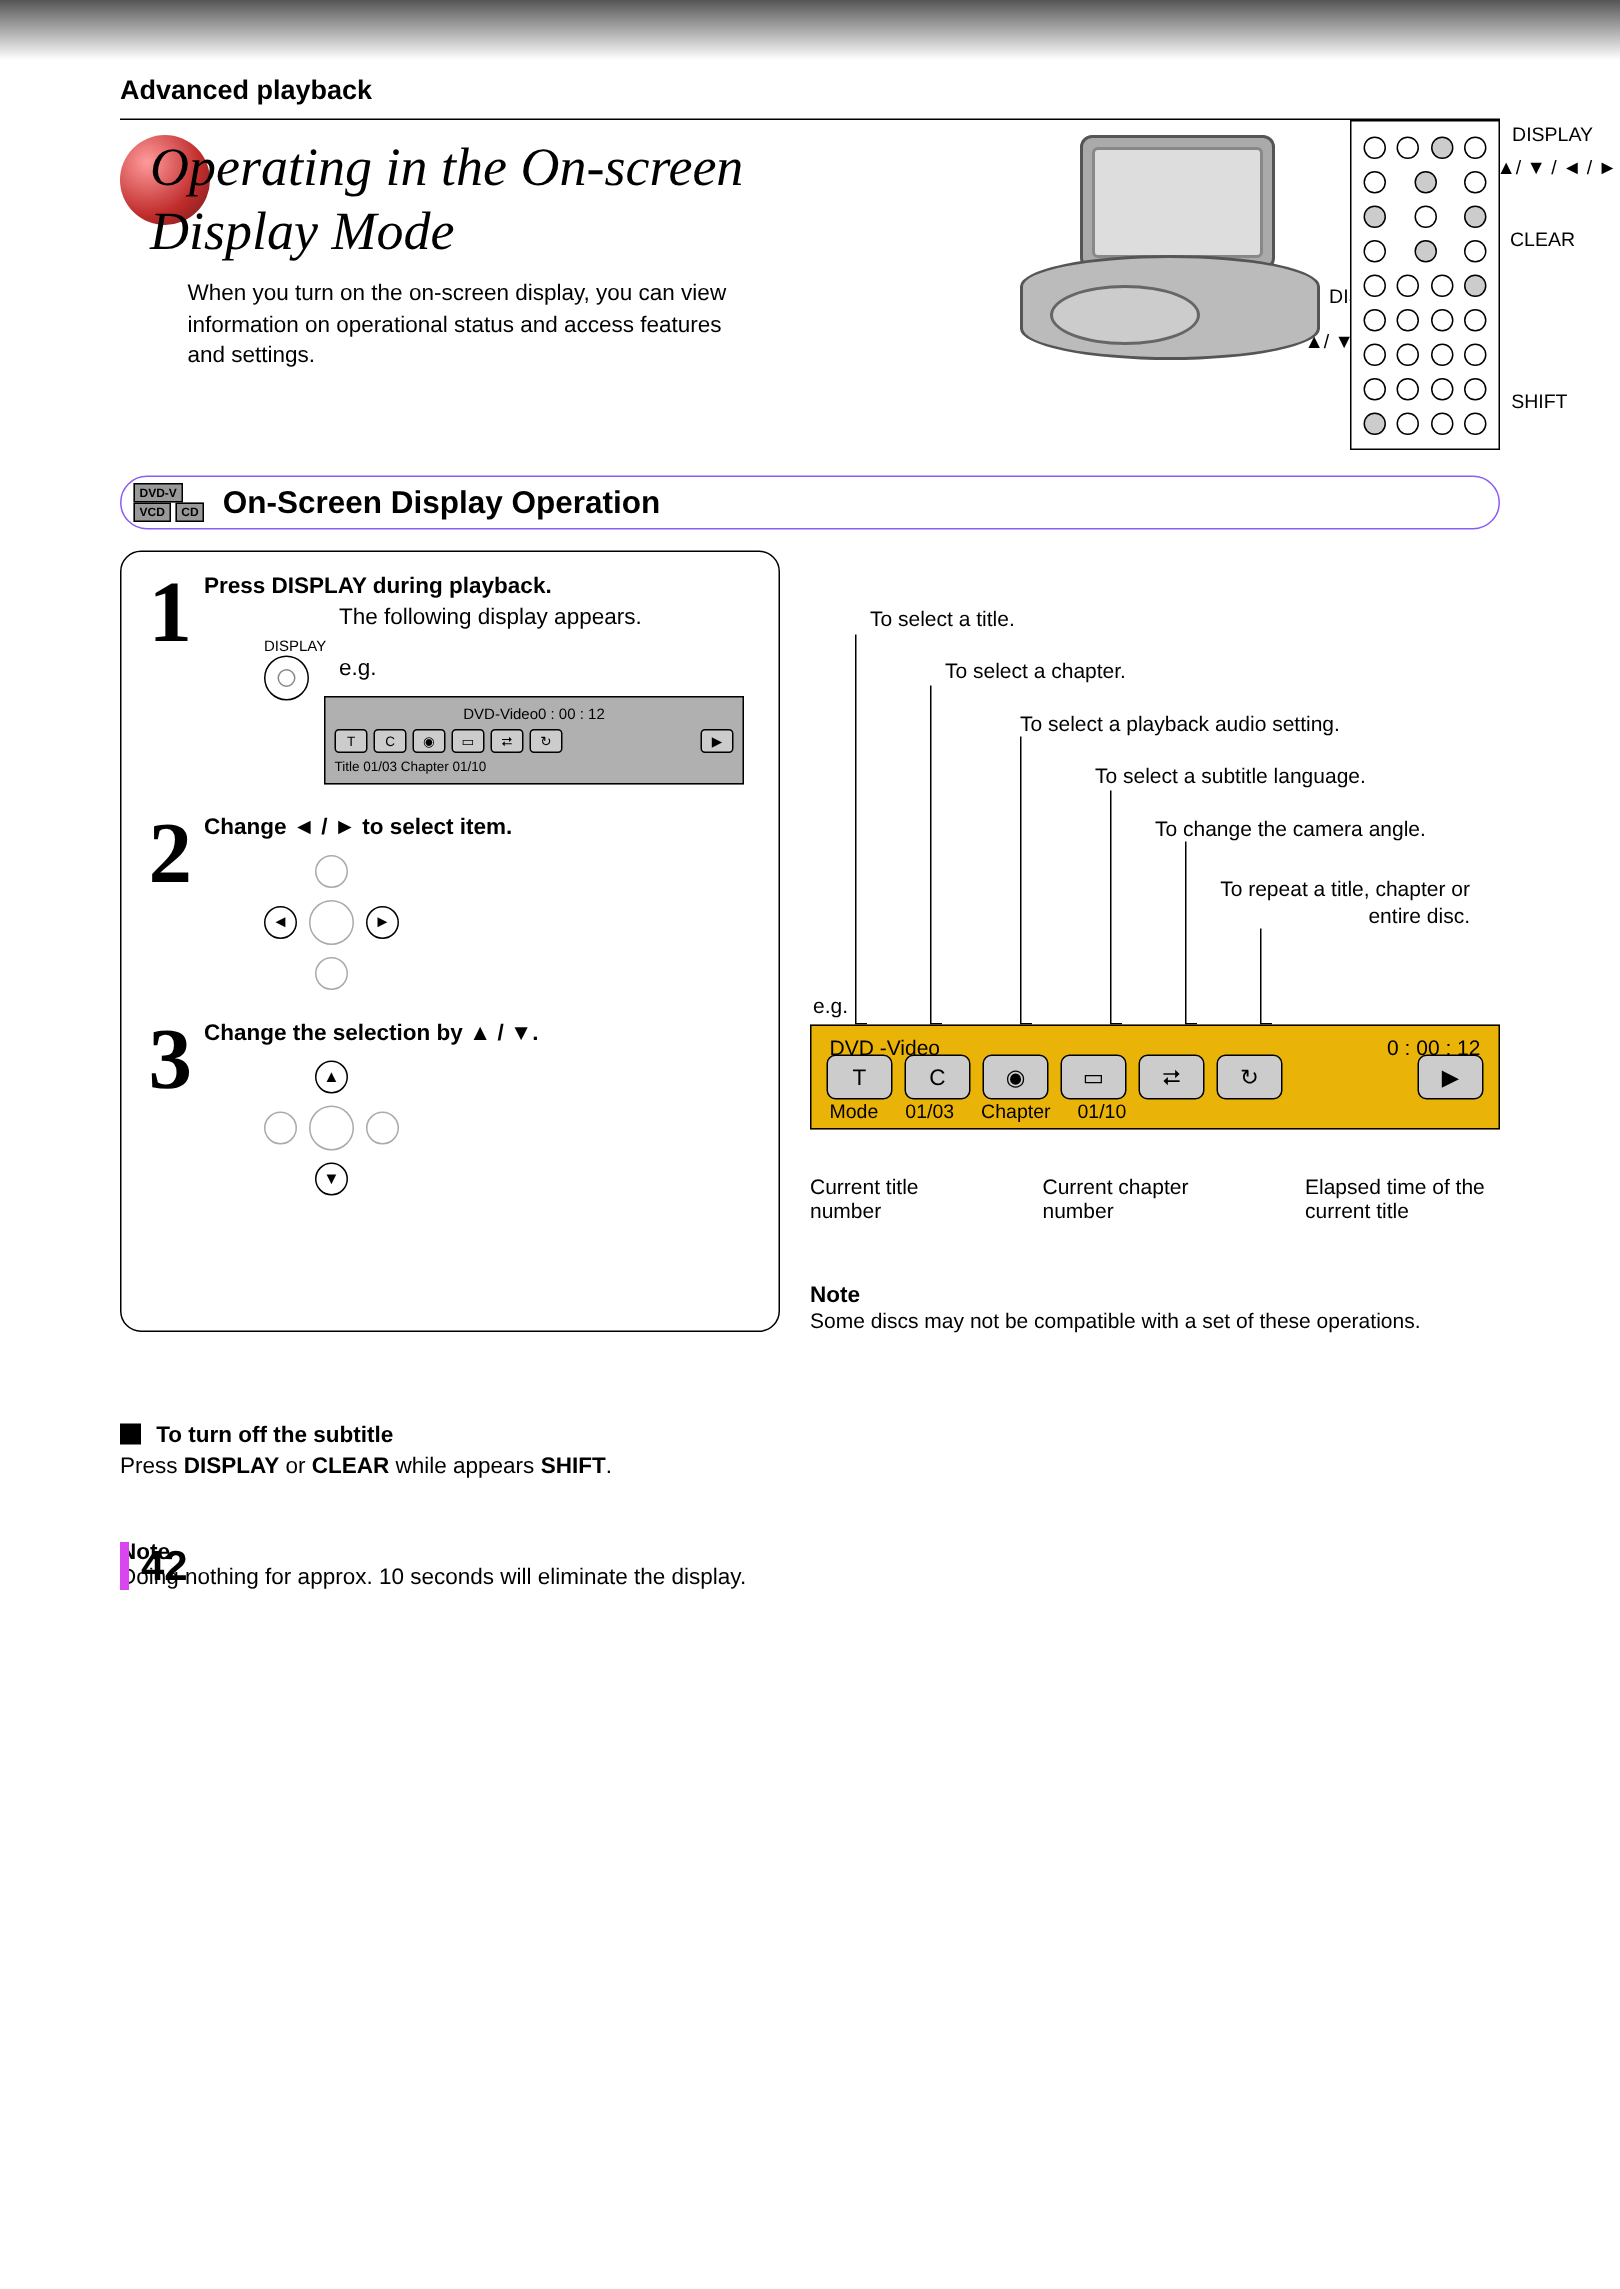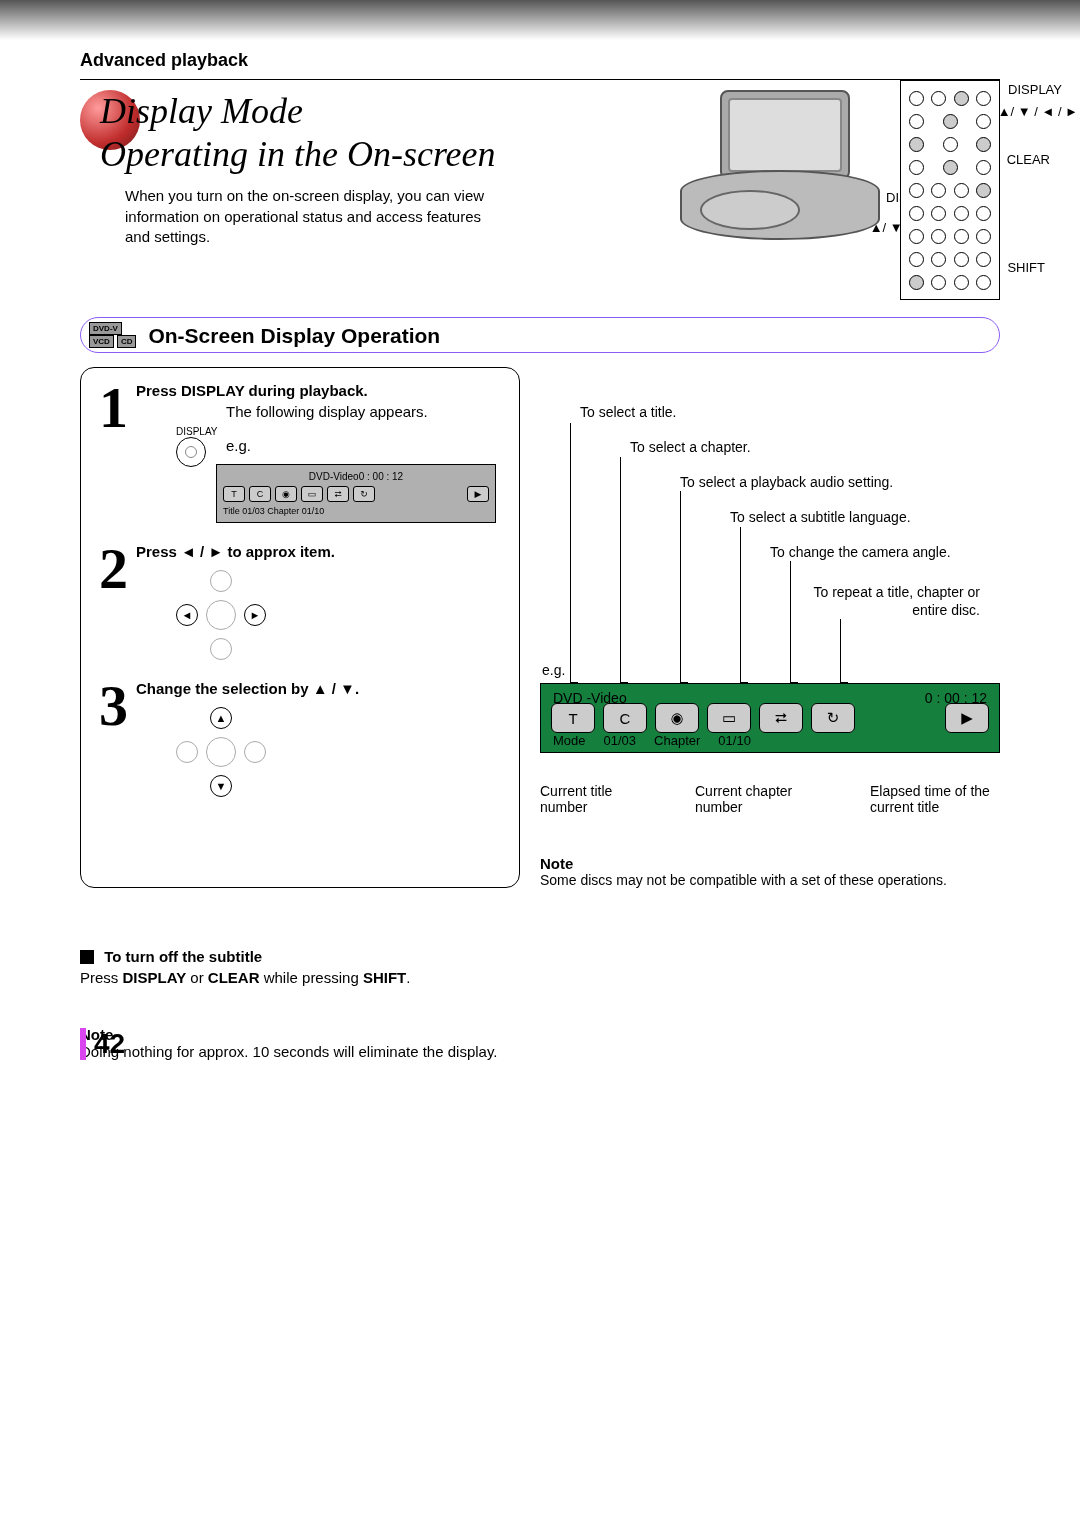--- a/index.html
+++ b/index.html
@@ -148,21 +148,21 @@
   .callouts {
     position:relative; margin-top:16px; height:320px;text-align:right;
   }
   .co-line {
     position:absolute; border-left:1px solid #000; border-bottom:1px solid #000;
   }
   .co-text { position:absolute; font-size:14px; line-height:1.3; }
 
   .big-osd {
     position:absolute; left:0; right:0; top:300px; height:70px;
-    background:#15803d; border:1px solid #000;
+    background:#eab308; border:1px solid #000;
   }
   .big-osd-inner {
     display:flex; align-items:center; justify-content:space-between;
     height:100%; padding:0 10px; font-size:14px;
   }
   .big-icons { display:flex; gap:8px; }
   .big-ic {
     width:44px;height:30px;border:1px solid #000;border-radius:6px;
     background:#ccc;display:flex;align-items:center;justify-content:center;font-size:15px;
   }
@@ -189,22 +189,22 @@
 <div class="top-gradient"></div>
 
 <div class="page">
 
   <div class="header-crumb">Advanced playback</div>
   <hr class="hr1">
 
   <div class="title-line">
     <div class="sphere"></div>
     <div class="title-text">
+      <div>Operating in the On-screen</div>
       <div>Display Mode</div>
-      <div>Operating in the On-screen</div>
     </div>
   </div>
   <div class="intro">When you turn on the on-screen display, you can view information on operational status and access features and settings.</div>
 
   <div class="top-right">
     <div class="player-ill">
       <div class="p-screen"></div>
       <div class="p-base"></div>
       <div class="p-disc"></div>
       <span class="p-lbl" style="right:-60px; top:110px;">DISPLAY</span>
@@ -315,21 +315,21 @@
               <span class="osd-ic" style="margin-left:auto;">▶</span>
             </div>
             <div class="osd-bot">Title    01/03   Chapter   01/10</div>
           </div>
         </div>
       </div>
 
       <div class="step">
         <div class="step-num">2</div>
         <div class="step-content">
-          <div class="st">Press ◄ / ► to approx item.</div>
+          <div class="st">Change ◄ / ► to select item.</div>
           <div class="dpad">
             <div class="center"></div>
             <div class="btn u"></div>
               <div class="btn d"></div>
             <div class="btn l active">◄</div>
             <div class="btn r active">►</div>
           </div>
         </div>
       </div>
 
@@ -401,21 +401,21 @@
         <div class="note-head">Note</div>
         <div>Some discs may not be compatible with a set of these operations.</div>
       </div>
     </div>
   </div>
 
   <div class="turnoff">
     <div><span class="sq"></span>
       <strong>To turn off the subtitle</strong></div>
     <div style="margin-top:4px;">
-      <span>Press </span><strong>DISPLAY</strong><span> or </span><strong>CLEAR</strong><span> while pressing </span><strong>SHIFT</strong><span>.</span>
+      <span>Press </span><strong>DISPLAY</strong><span> or </span><strong>CLEAR</strong><span> while appears </span><strong>SHIFT</strong><span>.</span>
     </div>
 
     <div style="margin-top:40px;">
       <div class="note-head">Note</div>
       <div>Doing nothing for approx. 10 seconds will eliminate the display.</div>
     </div>
   </div>
 
   <div class="page-num">42</div>
 

